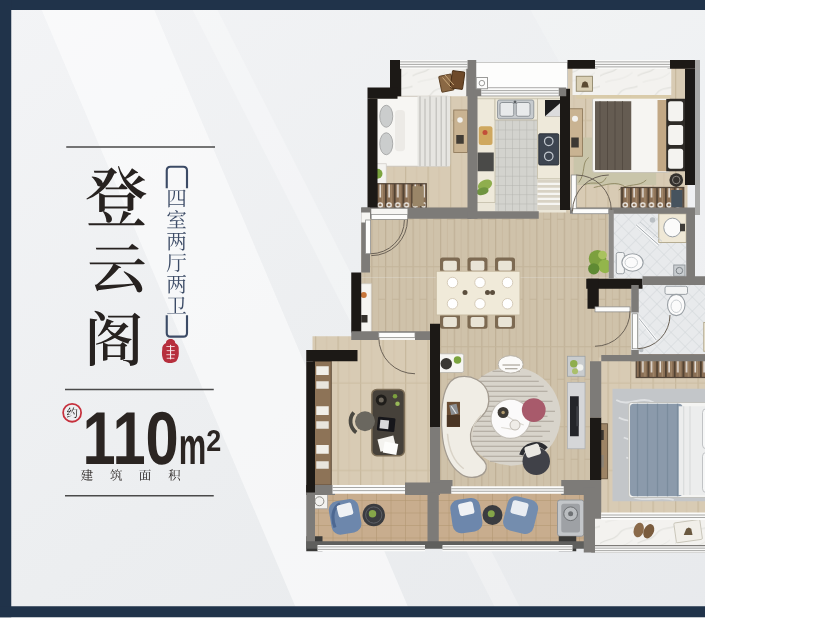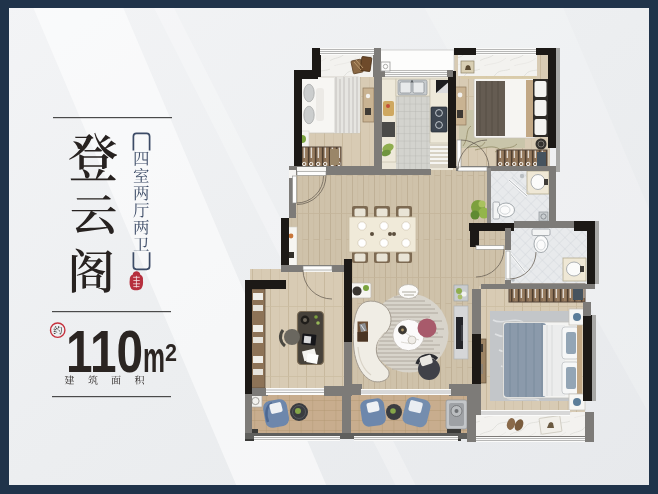--- a/index.html
+++ b/index.html
@@ -1,15 +1,15 @@
 <!DOCTYPE html>
 <html><head><meta charset="utf-8">
 <style>
 html,body{margin:0;padding:0;background:#fff;}
-#page{position:relative;width:658px;height:494px;overflow:hidden;font-family:"Liberation Sans",sans-serif;}
+#page{position:relative;width:564px;height:494px;overflow:hidden;font-family:"Liberation Sans",sans-serif;}
 </style></head>
 <body>
 <div id="page">
 <svg width="658" height="494" viewBox="0 0 658 494" xmlns="http://www.w3.org/2000/svg">
 <defs>
 <linearGradient id="bg" x1="0" y1="0" x2="1" y2="1">
   <stop offset="0" stop-color="#f3f4f6"></stop>
           <stop offset="0.5" stop-color="#eceef0"></stop>
           <stop offset="1" stop-color="#e7e9ec"></stop>
 </linearGradient>

